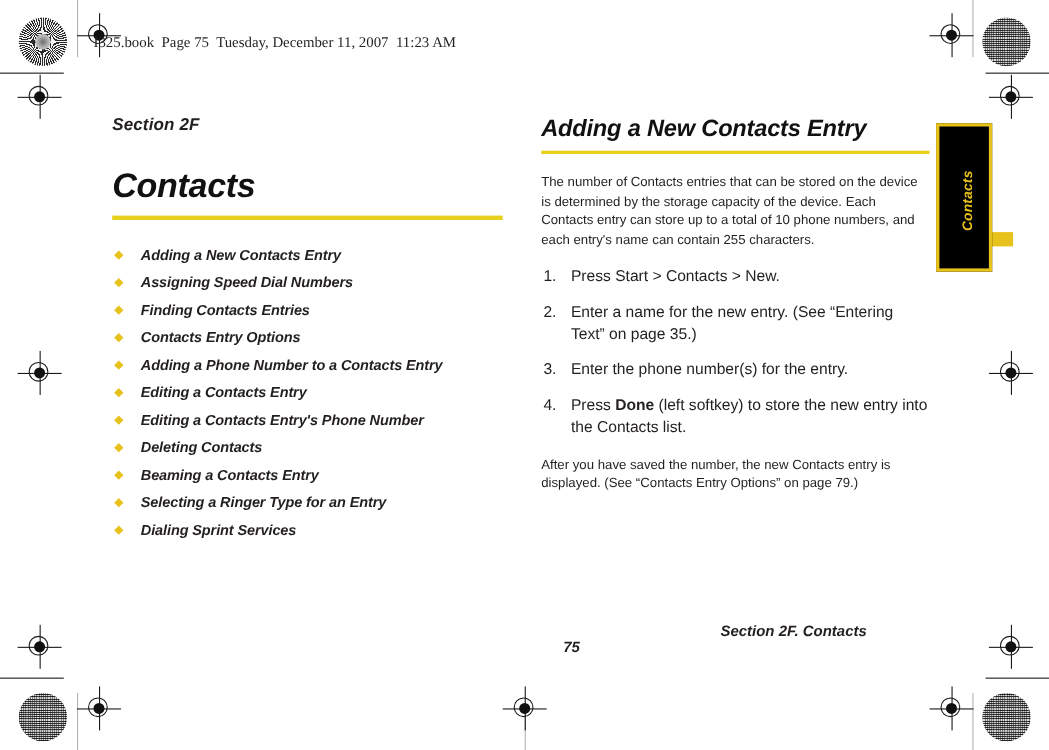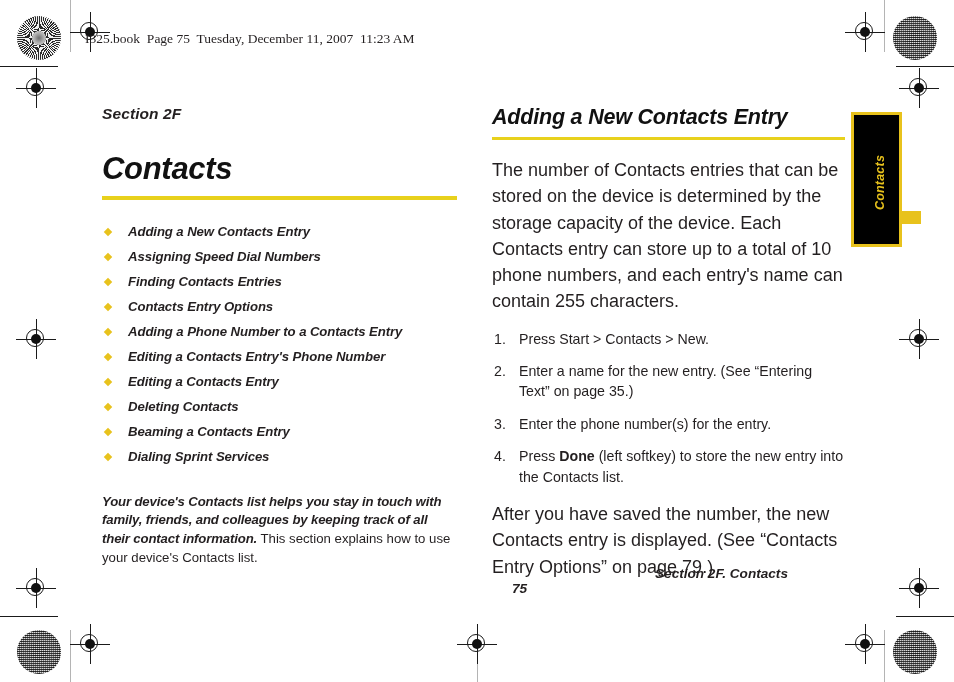--- a/index.html
+++ b/index.html
@@ -198,21 +198,21 @@
   .sub-heading {
     font-size: 21.5px;
     font-style: italic;
     font-weight: 700;
     color: #111111;
     margin: 0;
     letter-spacing: -0.2px;
   }
 
   .body-para {
-    font-size: 18px;
+    font-size: 12px;
     line-height: 1.46;
     color: #231f20;
     margin: 0 0 14px 0;
   }
 
   ol.steps {
     list-style: none;
     counter-reset: step;
     margin: 0 0 14px 0;
     padding: 0;
@@ -386,30 +386,28 @@
   <div class="section-label">Section 2F</div>
   <h1 class="chapter-title">Contacts</h1>
   <div class="rule-yellow"></div>
 
   <ul class="toc">
     <li><span class="diamond"></span><span>Adding a New Contacts Entry</span></li>
     <li><span class="diamond"></span><span>Assigning Speed Dial Numbers</span></li>
     <li><span class="diamond"></span><span>Finding Contacts Entries</span></li>
     <li><span class="diamond"></span><span>Contacts Entry Options</span></li>
     <li><span class="diamond"></span><span>Adding a Phone Number to a Contacts Entry</span></li>
+    <li><span class="diamond"></span><span>Editing a Contacts Entry</span></li>
     <li><span class="diamond"></span><span>Editing a Contacts Entry's Phone Number</span></li>
-    <li><span class="diamond"></span><span>Editing a Contacts Entry</span></li>
     <li><span class="diamond"></span><span>Deleting Contacts</span></li>
     <li><span class="diamond"></span><span>Beaming a Contacts Entry</span></li>
+    <li><span class="diamond"></span><span>Selecting a Ringer Type for an Entry</span></li>
     <li><span class="diamond"></span><span>Dialing Sprint Services</span></li>
   </ul>
 
-  <p class="intro">
-    <span class="lead">Your device's Contacts list helps you stay in touch with family, friends, and colleagues by keeping track of all their contact information.</span><span> This section explains how to use your device's Contacts list.</span>
-  </p>
 </div>
 
 <div class="col-right">
   <h2 class="sub-heading">Adding a New Contacts Entry</h2>
   <div class="rule-yellow thin"></div>
 
   <p class="body-para">The number of Contacts entries that can be stored on the device is determined by the storage capacity of the device. Each Contacts entry can store up to a total of 10 phone numbers, and each entry's name can contain 255 characters.</p>
 
   <ol class="steps">
     <li>

